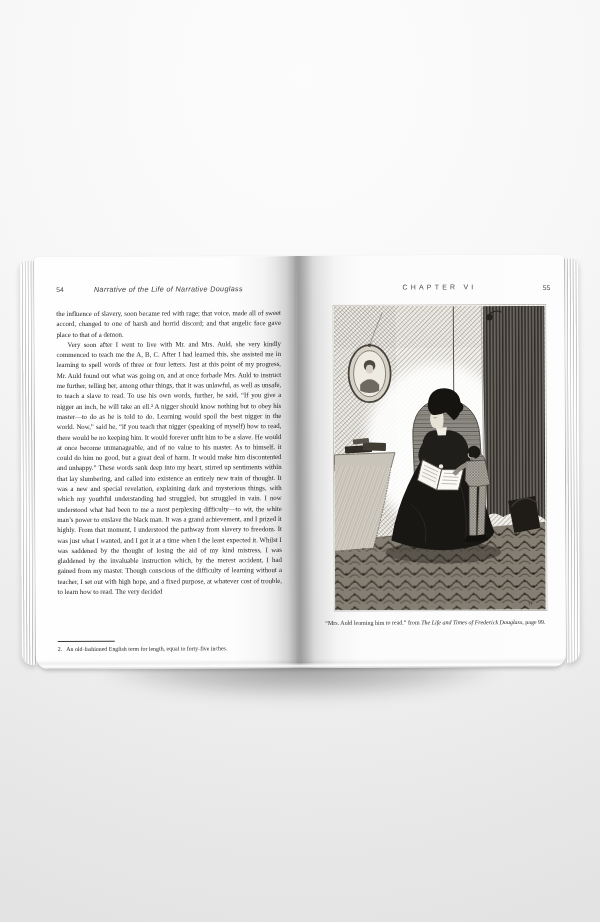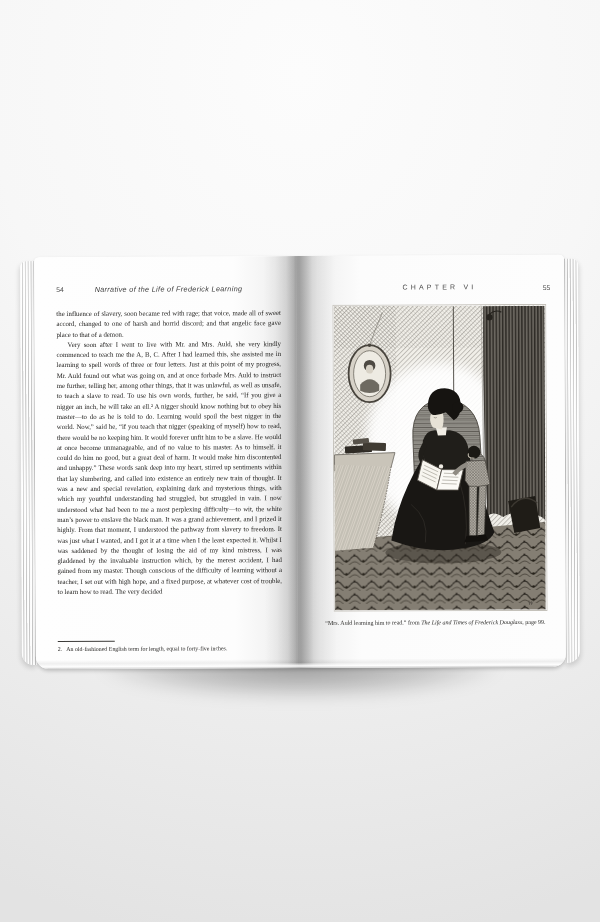--- a/index.html
+++ b/index.html
@@ -91,21 +91,21 @@
 
   <div class="book">
     <div class="edge edge-left"></div>
     <div class="edge edge-right"></div>
 
     <div class="pages">
 
       <div class="page page-left">
         <div class="page-header">
           <span class="folio folio-left">54</span>
-          <div class="running-head">Narrative of the Life of Frederick Learning</div>
+          <div class="running-head">Narrative of the Life of Narrative Douglass</div>
         </div>
         <div class="bodytext">
           <p>the influence of slavery, soon became red with rage; that voice, made all of sweet accord, changed to one of harsh and horrid discord; and that angelic face gave place to that of a demon.</p>
           <p>Very soon after I went to live with Mr. and Mrs. Auld, she very kindly commenced to teach me the A, B, C. After I had learned this, she assisted me in learning to spell words of three or four letters. Just at this point of my progress, Mr. Auld found out what was going on, and at once forbade Mrs. Auld to instruct me further, telling her, among other things, that it was unlawful, as well as unsafe, to teach a slave to read. To use his own words, further, he said, “If you give a nigger an inch, he will take an ell.² A nigger should know nothing but to obey his master—to do as he is told to do. Learning would spoil the best nigger in the world. Now,” said he, “if you teach that nigger (speaking of myself) how to read, there would be no keeping him. It would forever unfit him to be a slave. He would at once become unmanageable, and of no value to his master. As to himself, it could do him no good, but a great deal of harm. It would make him discontented and unhappy.” These words sank deep into my heart, stirred up sentiments within that lay slumbering, and called into existence an entirely new train of thought. It was a new and special revelation, explaining dark and mysterious things, with which my youthful understanding had struggled, but struggled in vain. I now understood what had been to me a most perplexing difficulty—to wit, the white man’s power to enslave the black man. It was a grand achievement, and I prized it highly. From that moment, I understood the pathway from slavery to freedom. It was just what I wanted, and I got it at a time when I the least expected it. Whilst I was saddened by the thought of losing the aid of my kind mistress, I was gladdened by the invaluable instruction which, by the merest accident, I had gained from my master. Though conscious of the difficulty of learning without a teacher, I set out with high hope, and a fixed purpose, at whatever cost of trouble, to learn how to read. The very decided</p>
         </div>
         <div class="footnote">
           <div class="fn-rule"></div>
           <span class="fn-label">2.</span><span>An old-fashioned English term for length, equal to forty-five inches.</span>
         </div>
       </div>

